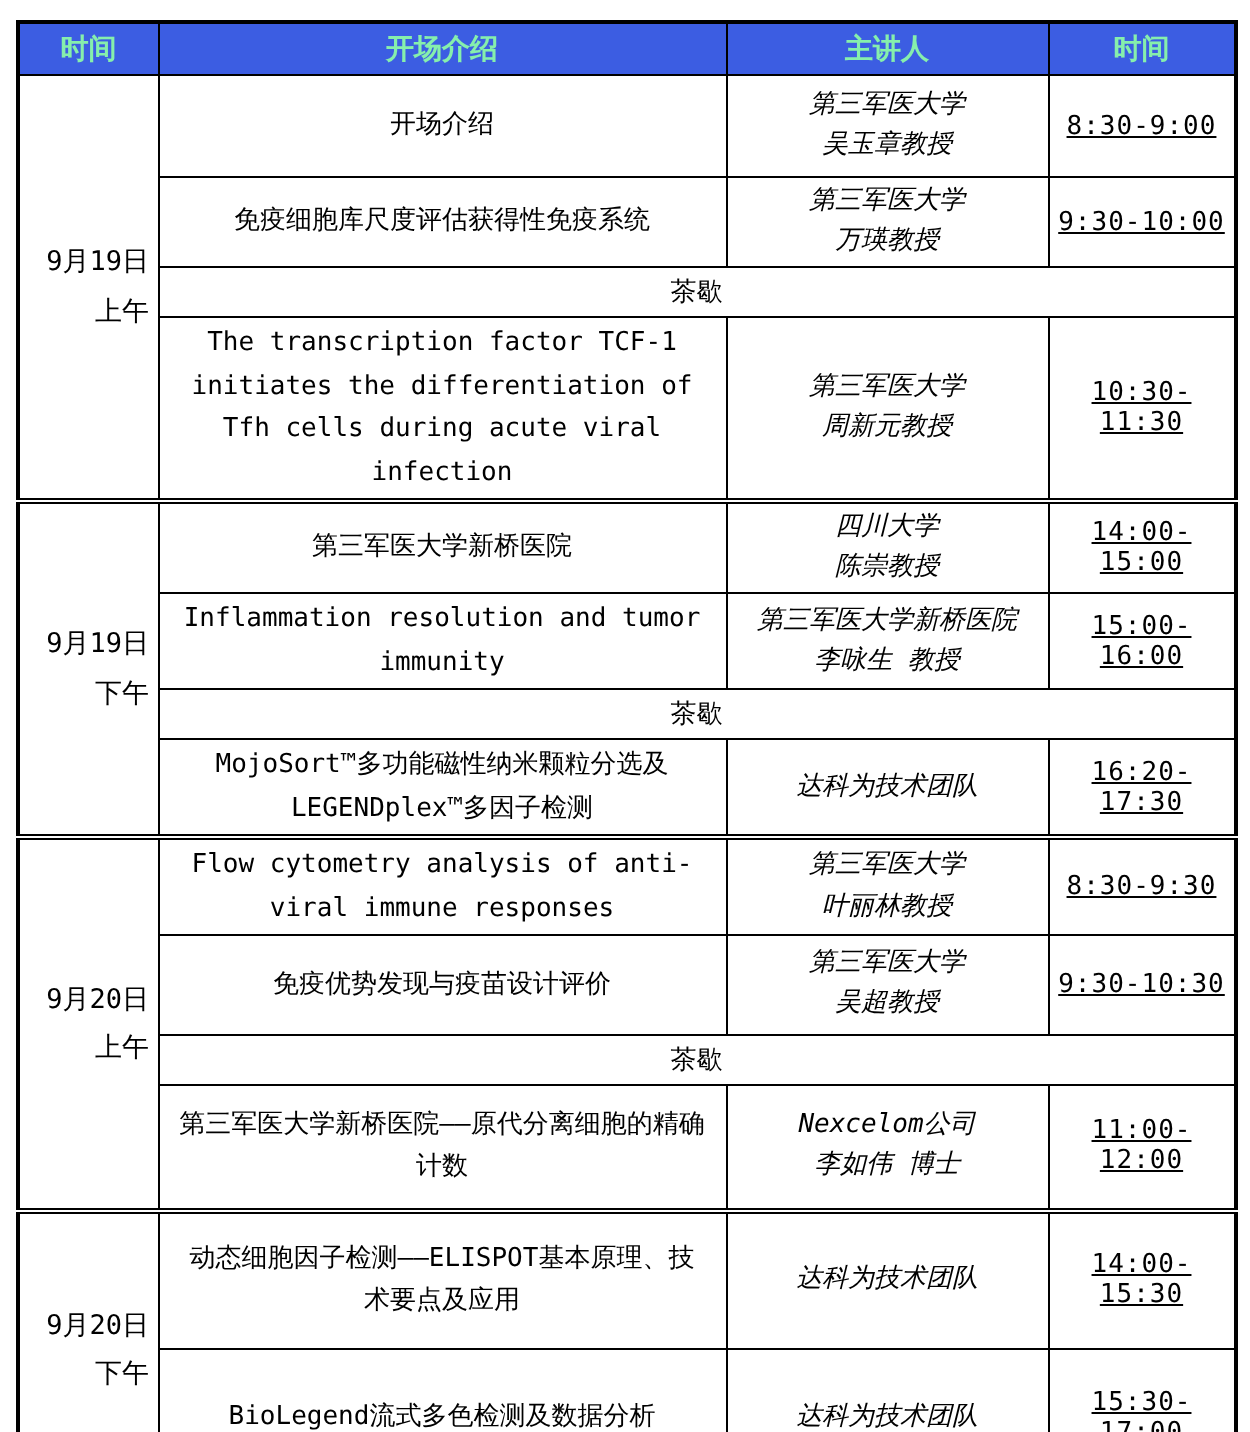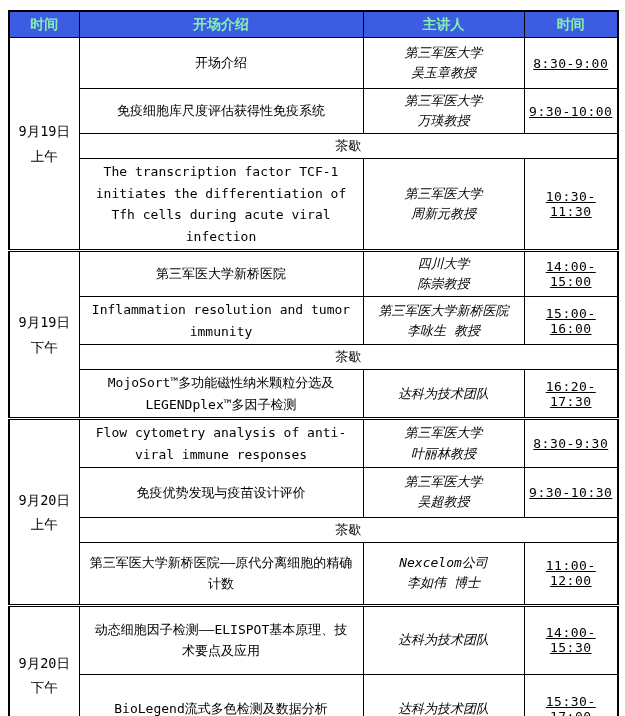--- a/index.html
+++ b/index.html
@@ -52,20 +52,21 @@
   }
   td.speaker {
     white-space: pre-line;
     line-height: 1.55;
     font-style: italic;
   }
   td.datecell {
     white-space: pre-line;
     line-height: 1.8;
     font-size: 13.5px;
+    text-align: right;
   }
   td.time {
     letter-spacing: 0.5px;
     text-decoration: underline;
   }
   td.breakcell {
     height: 21px;
     padding: 1px 4px;
     margin-top: 24px;
   }

